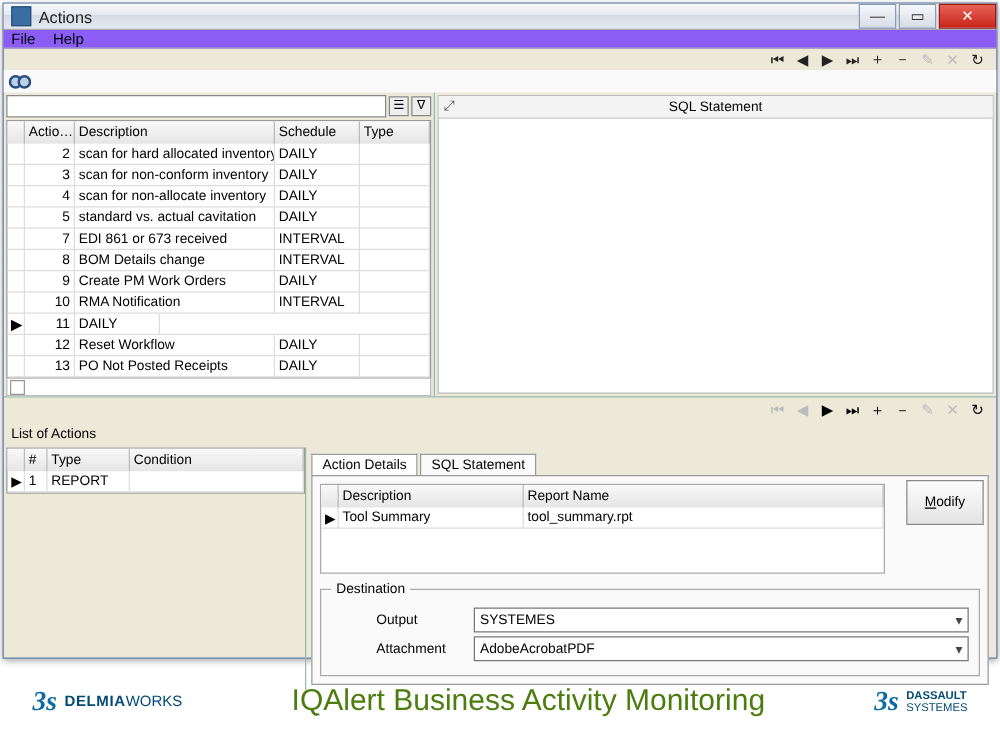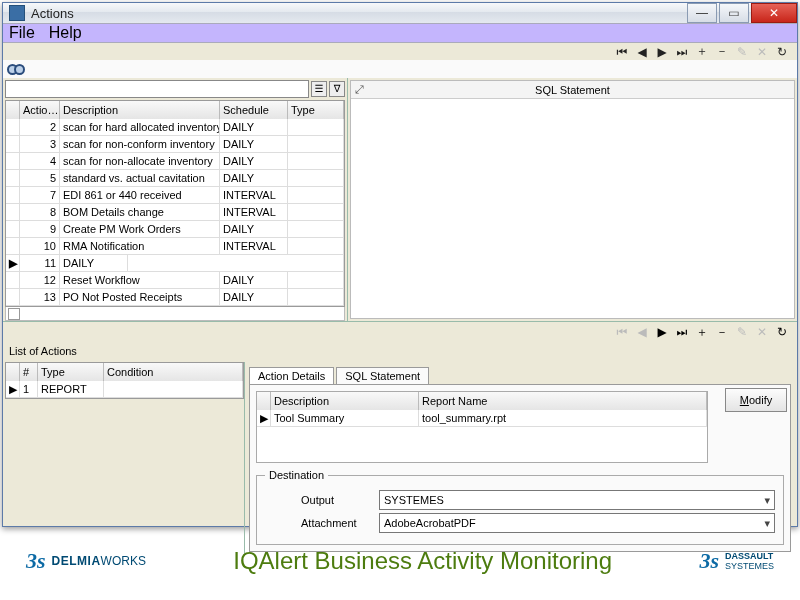--- a/index.html
+++ b/index.html
@@ -8,21 +8,21 @@
 
   
   .titlebar { height: 30px; background: linear-gradient(#f7f8fa,#e4e9ef 45%,#d6dce5 46%,#e4e9ef); display:flex; align-items:center; padding: 0 0 0 6px; border-bottom:1px solid #aab; }
   .titlebar .icon { width:16px;height:16px;background:#3a6ea5;border:1px solid #25507a;display:inline-block;margin-right:6px; }
   .titlebar .title { font-size:13px; color:#222; flex:1; }
   .winbtns { display:flex; }
   .winbtn { width:30px;height:20px;border:1px solid #8a9bb3;margin-left:2px;background:linear-gradient(#f5f7fa,#d7dde6);font-size:12px;text-align:center;line-height:18px;color:#333;}
   .winbtn.close{width:46px;background:linear-gradient(#e66257,#c8251a);color:#fff;border-color:#9b1b12;}
 
   
-  .menubar { height:21px; background:#c4b5fd; display:flex; align-items:center; padding:0 6px; font-size:16px; border-bottom:1px solid #aab; }
+  .menubar { height:21px; background:#8b5cf6; display:flex; align-items:center; padding:0 6px; font-size:12px; border-bottom:1px solid #aab; }
   .menubar span { margin-right:14px; cursor:default; }
 
   
   .tinybar { height:24px; background:#fafafa; display:flex; align-items:flex-end; padding:0 4px; }
   .binoc { width:18px;height:18px;display:inline-block;position:relative; }
   .binoc:before,.binoc:after{content:"";position:absolute;width:7px;height:7px;border:2px solid #2a4c7c;border-radius:50%;top:4px;background:#bcd0e8;}
   .binoc:before{left:0;} .binoc:after{right:0;}
 
   
   .splitUpper { flex:0 0 230px; display:flex; border-bottom:1px solid #9ba; }
@@ -63,21 +63,21 @@
   .smallgrid{border:1px solid #9a9a9a;background:#fff;}
   .smallgrid .ghead>div{font-size:11px;}
   .sg-col-m{width:14px;} .sg-col-n{width:18px;} .sg-col-t{width:66px;} .sg-col-c{flex:1;}
   .smallgrid .grow>div{height:17px;}
 
   .tabs{display:flex;height:22px;align-items:flex-end; gap:0; margin-left:4px;}
   .tab{border:1px solid #9a9a9a;border-bottom:none;background:#fafafa;font-size:11px;padding:2px 8px;margin-right:2px;}
   .tab.active{background:#fff;}
   .tabbody{flex:1;border:1px solid #9a9a9a;background:#fafafa;margin:0 4px 4px 4px; padding:6px; display:flex; flex-direction:column; gap:6px;}
 
-  .modifybtn{position:absolute;right:8px;top:26px;width:62px;height:24px;border:1px solid #888;background:linear-gradient(#fcfcfc,#e4e4e4);font-size:11px;}
+  .modifybtn{position:absolute;right:8px;top:26px;width:62px;height:36px;border:1px solid #888;background:linear-gradient(#fcfcfc,#e4e4e4);font-size:11px;}
 
   .detgrid{border:1px solid #aaa;background:#fff;height:72px; width: calc(100% - 76px);}
   .detgrid .ghead{height:18px;}
   .dg-m{width:14px;} .dg-d{width:148px;} .dg-r{flex:1;}
 
   fieldset{border:1px solid #aaa;font-size:11px;padding:6px 8px 8px 8px;}
   legend{font-size:11px;padding:0 4px;}
   .frow{display:flex;align-items:center;margin:3px 0;}
   .frow label{width:78px;font-size:11px;margin-left:36px;}
   .frow .sel{flex:1;height:20px;border:1px solid #777;background:#fff;display:flex;align-items:center;padding:0 4px;font-size:11px;position:relative;}
@@ -178,21 +178,21 @@
           <div class="grow">
             <div class="gcol-mark"></div>
             <div class="gcol-id">5</div>
             <div class="gcol-desc">standard vs. actual cavitation</div>
             <div class="gcol-sched">DAILY</div>
             <div class="gcol-type"></div>
           </div>
           <div class="grow">
             <div class="gcol-mark"></div>
             <div class="gcol-id">7</div>
-            <div class="gcol-desc">EDI 861 or 440 received</div>
+            <div class="gcol-desc">EDI 861 or 673 received</div>
             <div class="gcol-sched">INTERVAL</div>
             <div class="gcol-type"></div>
           </div>
           <div class="grow">
             <div class="gcol-mark"></div>
             <div class="gcol-id">8</div>
             <div class="gcol-desc">BOM Details change</div>
             <div class="gcol-sched">INTERVAL</div>
             <div class="gcol-type"></div>
           </div>

